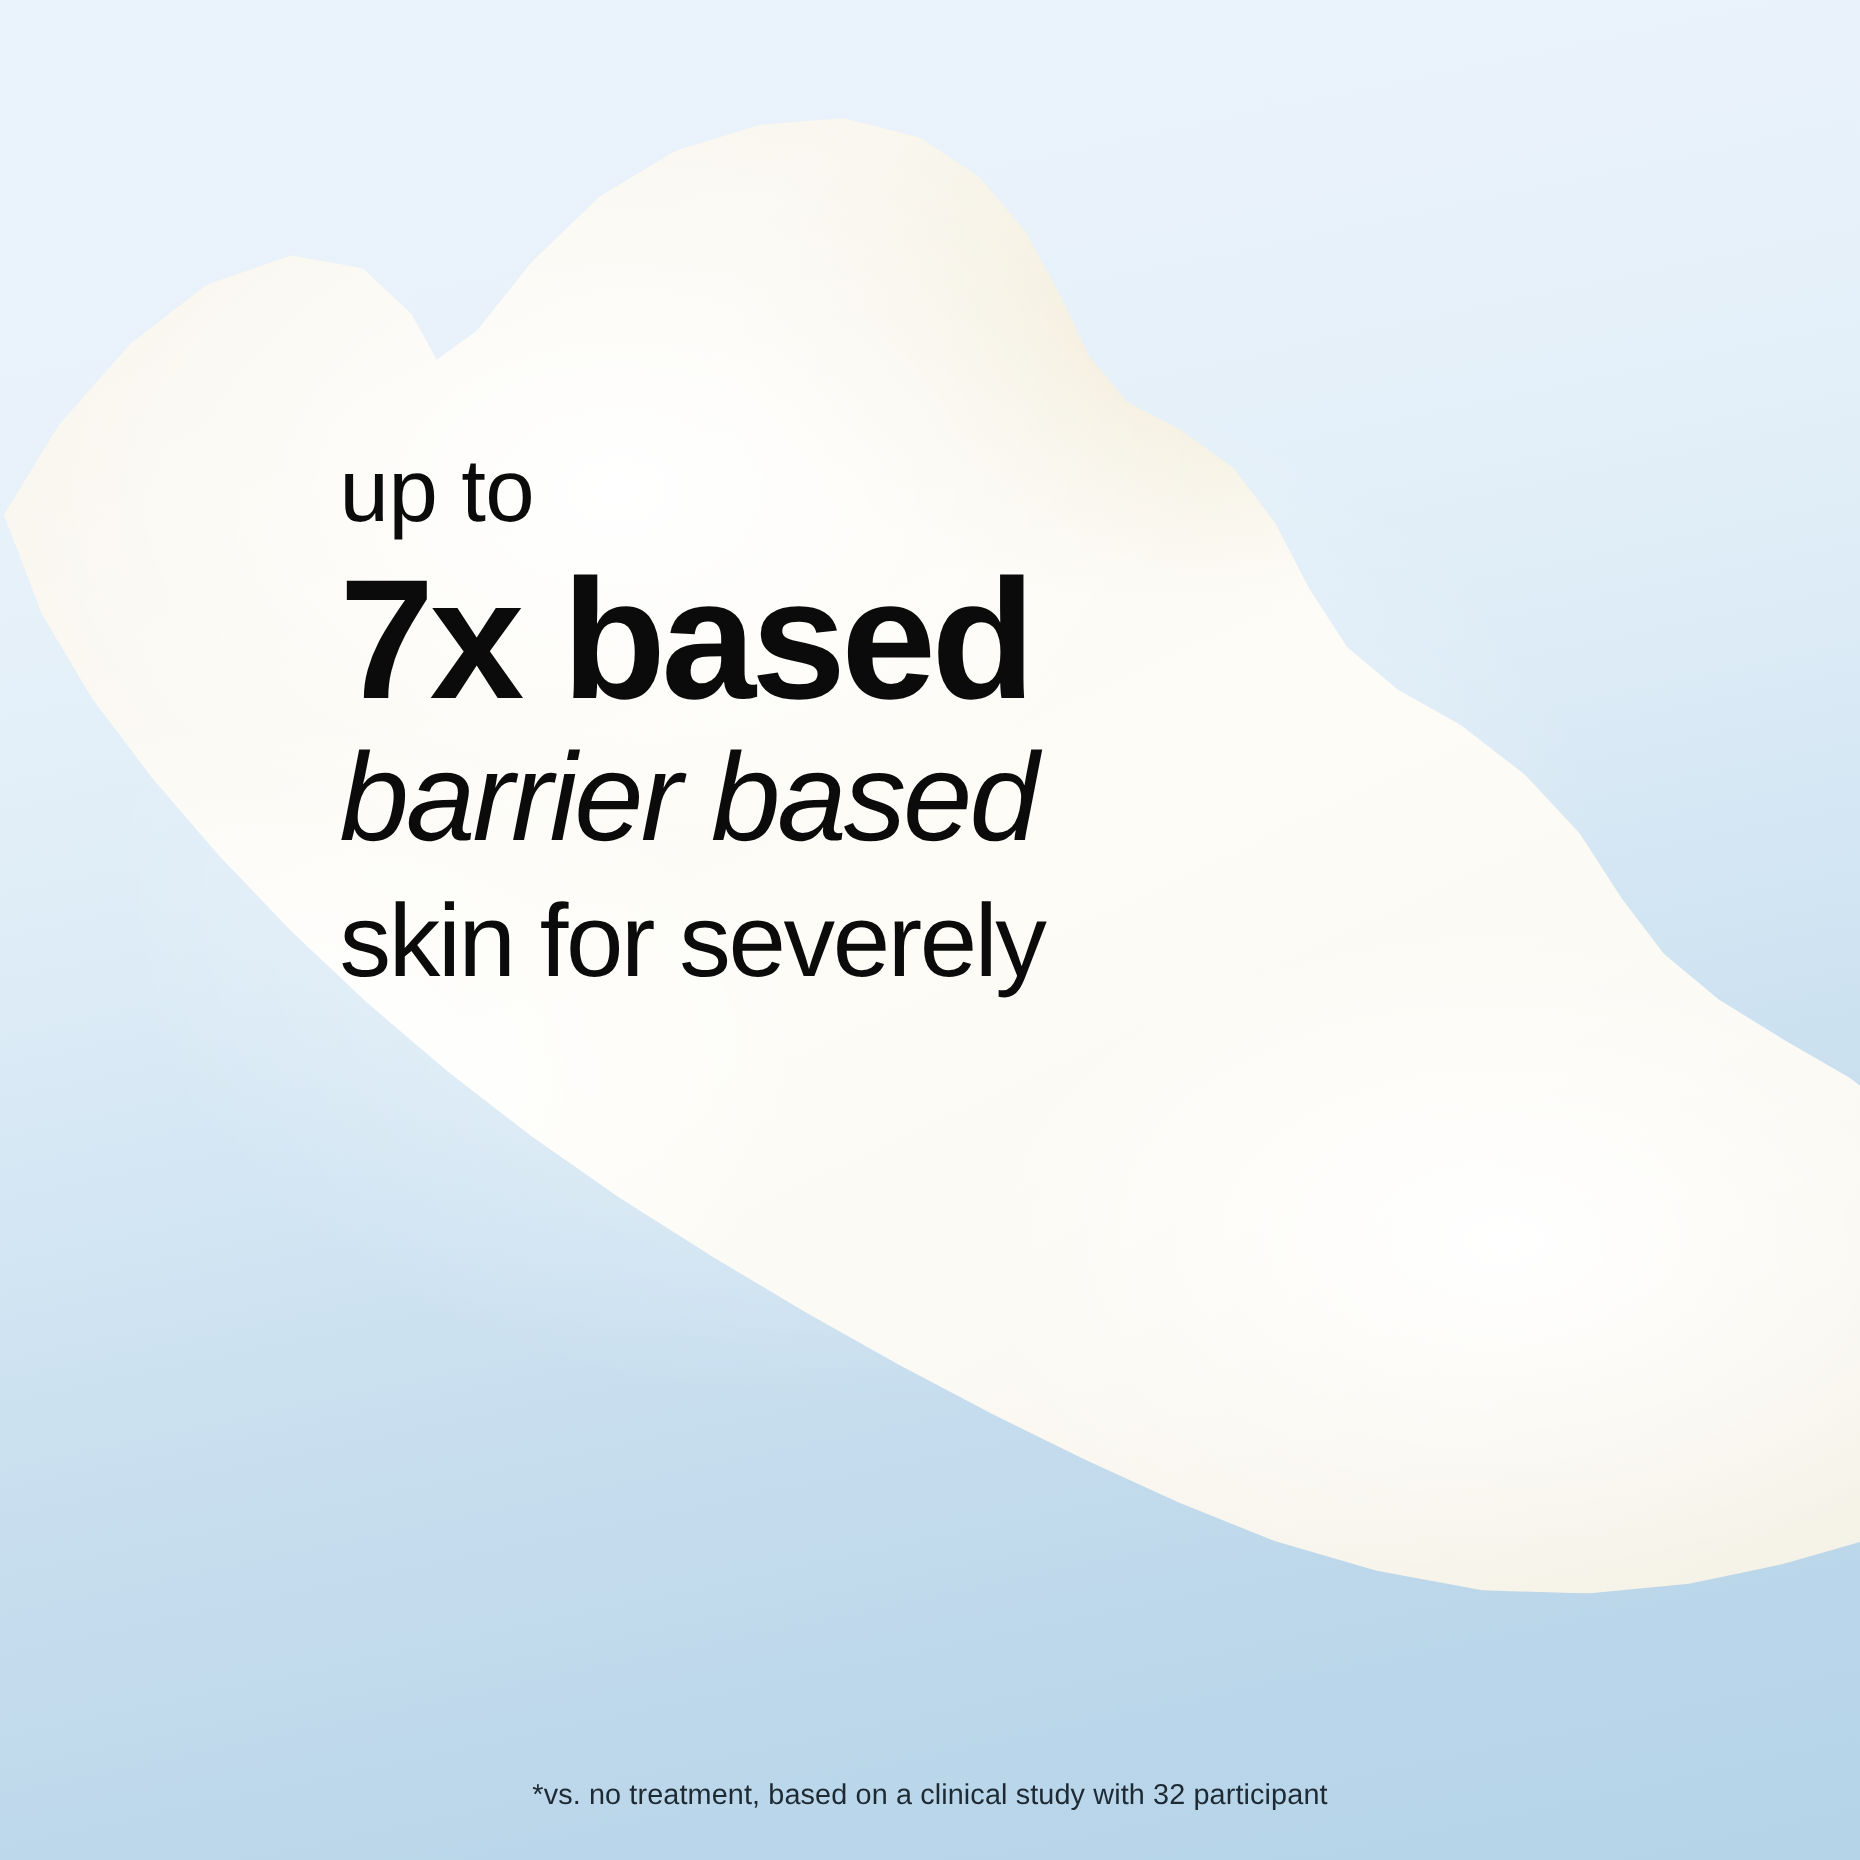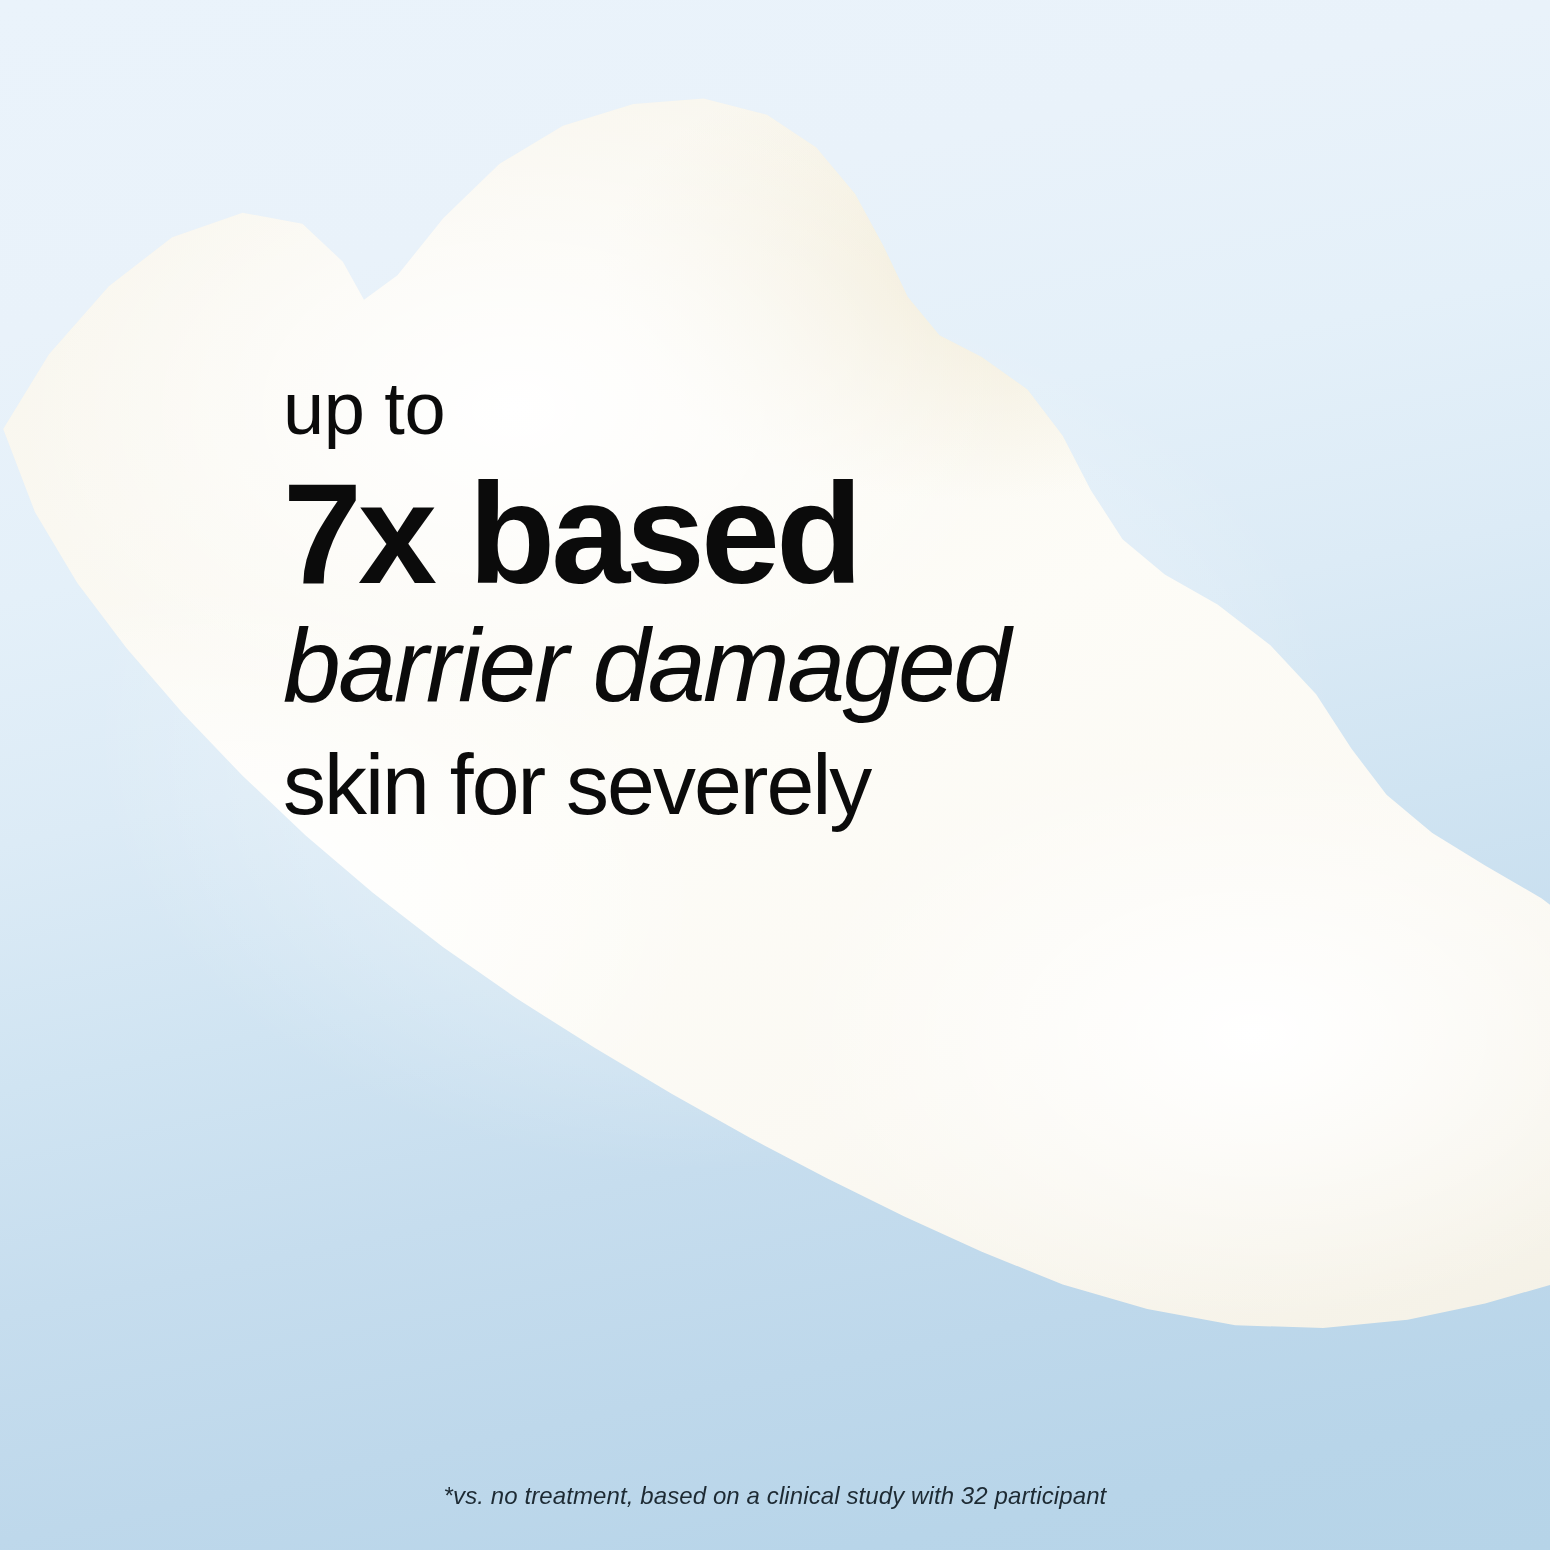--- a/index.html
+++ b/index.html
@@ -167,38 +167,37 @@
   }
 
   
   .footnote {
     position: absolute;
     left: 0;
     right: 0;
     top: 1482px;
     text-align: center;
     font-size: 24px;
-    font-style: italic;
     font-weight: 400;
     letter-spacing: 0.1px;
     color: #1d2a33;
   }
 </style>
 </head>
 <body>
 
 <div id="canvas">
 
   <div class="swatch-layer">
     <div class="swatch-glow"></div>
     <div class="swatch"></div>
   </div>
 
   <div class="copy">
     <p class="line-up-to">up to</p>
     <p class="line-headline">7x based</p>
-    <p class="line-italic">barrier damaged</p>
+    <p class="line-italic">barrier based</p>
     <p class="line-body">skin for severely</p>
   </div>
 
   <div class="footnote">*vs. no treatment, based on a clinical study with 32 participant</div>
 
 </div>
 
 </body></html>

